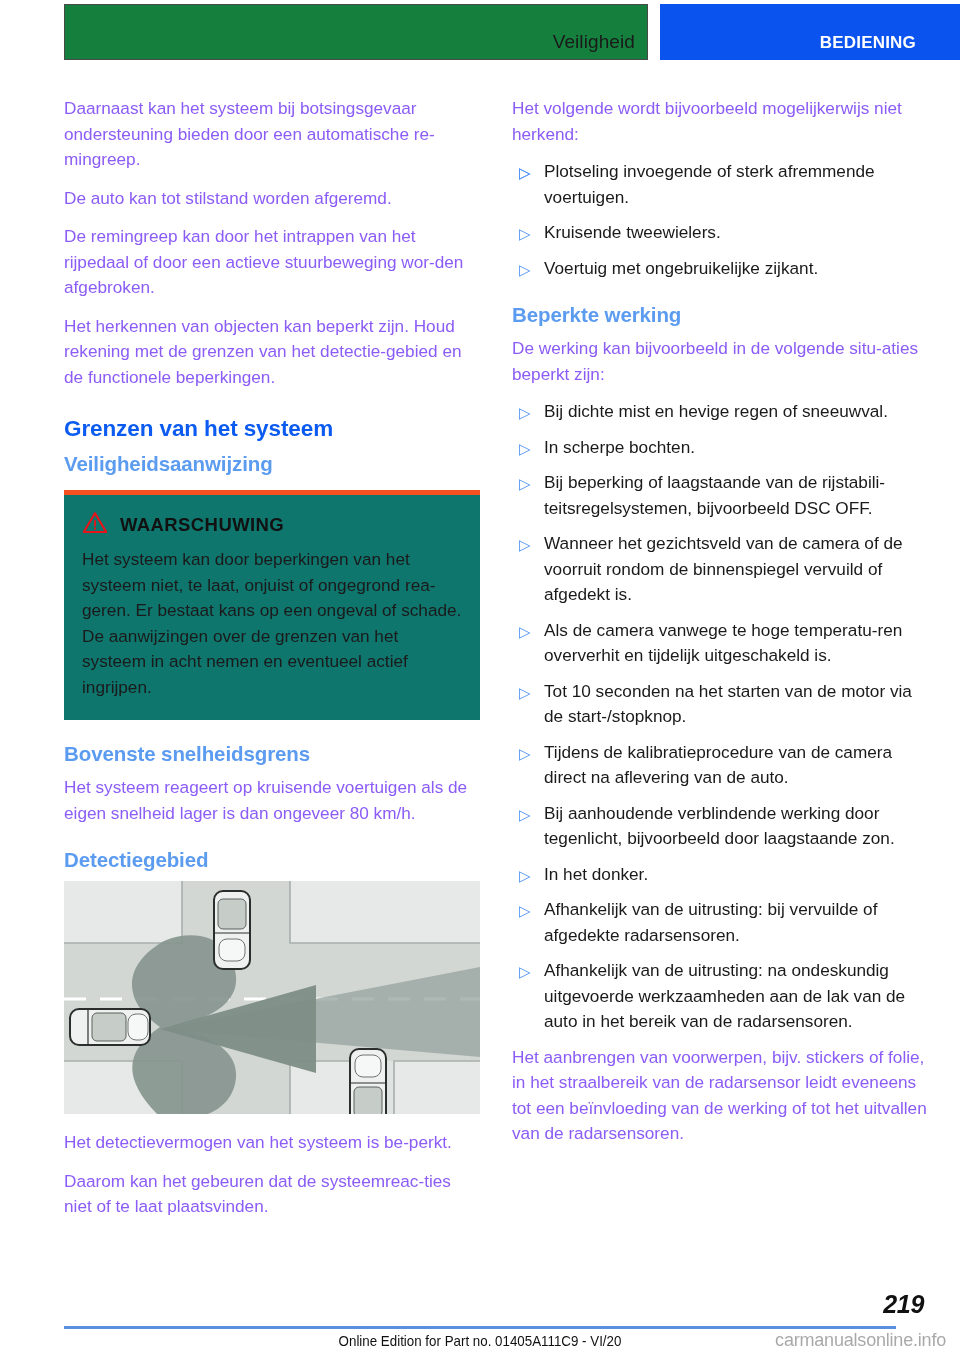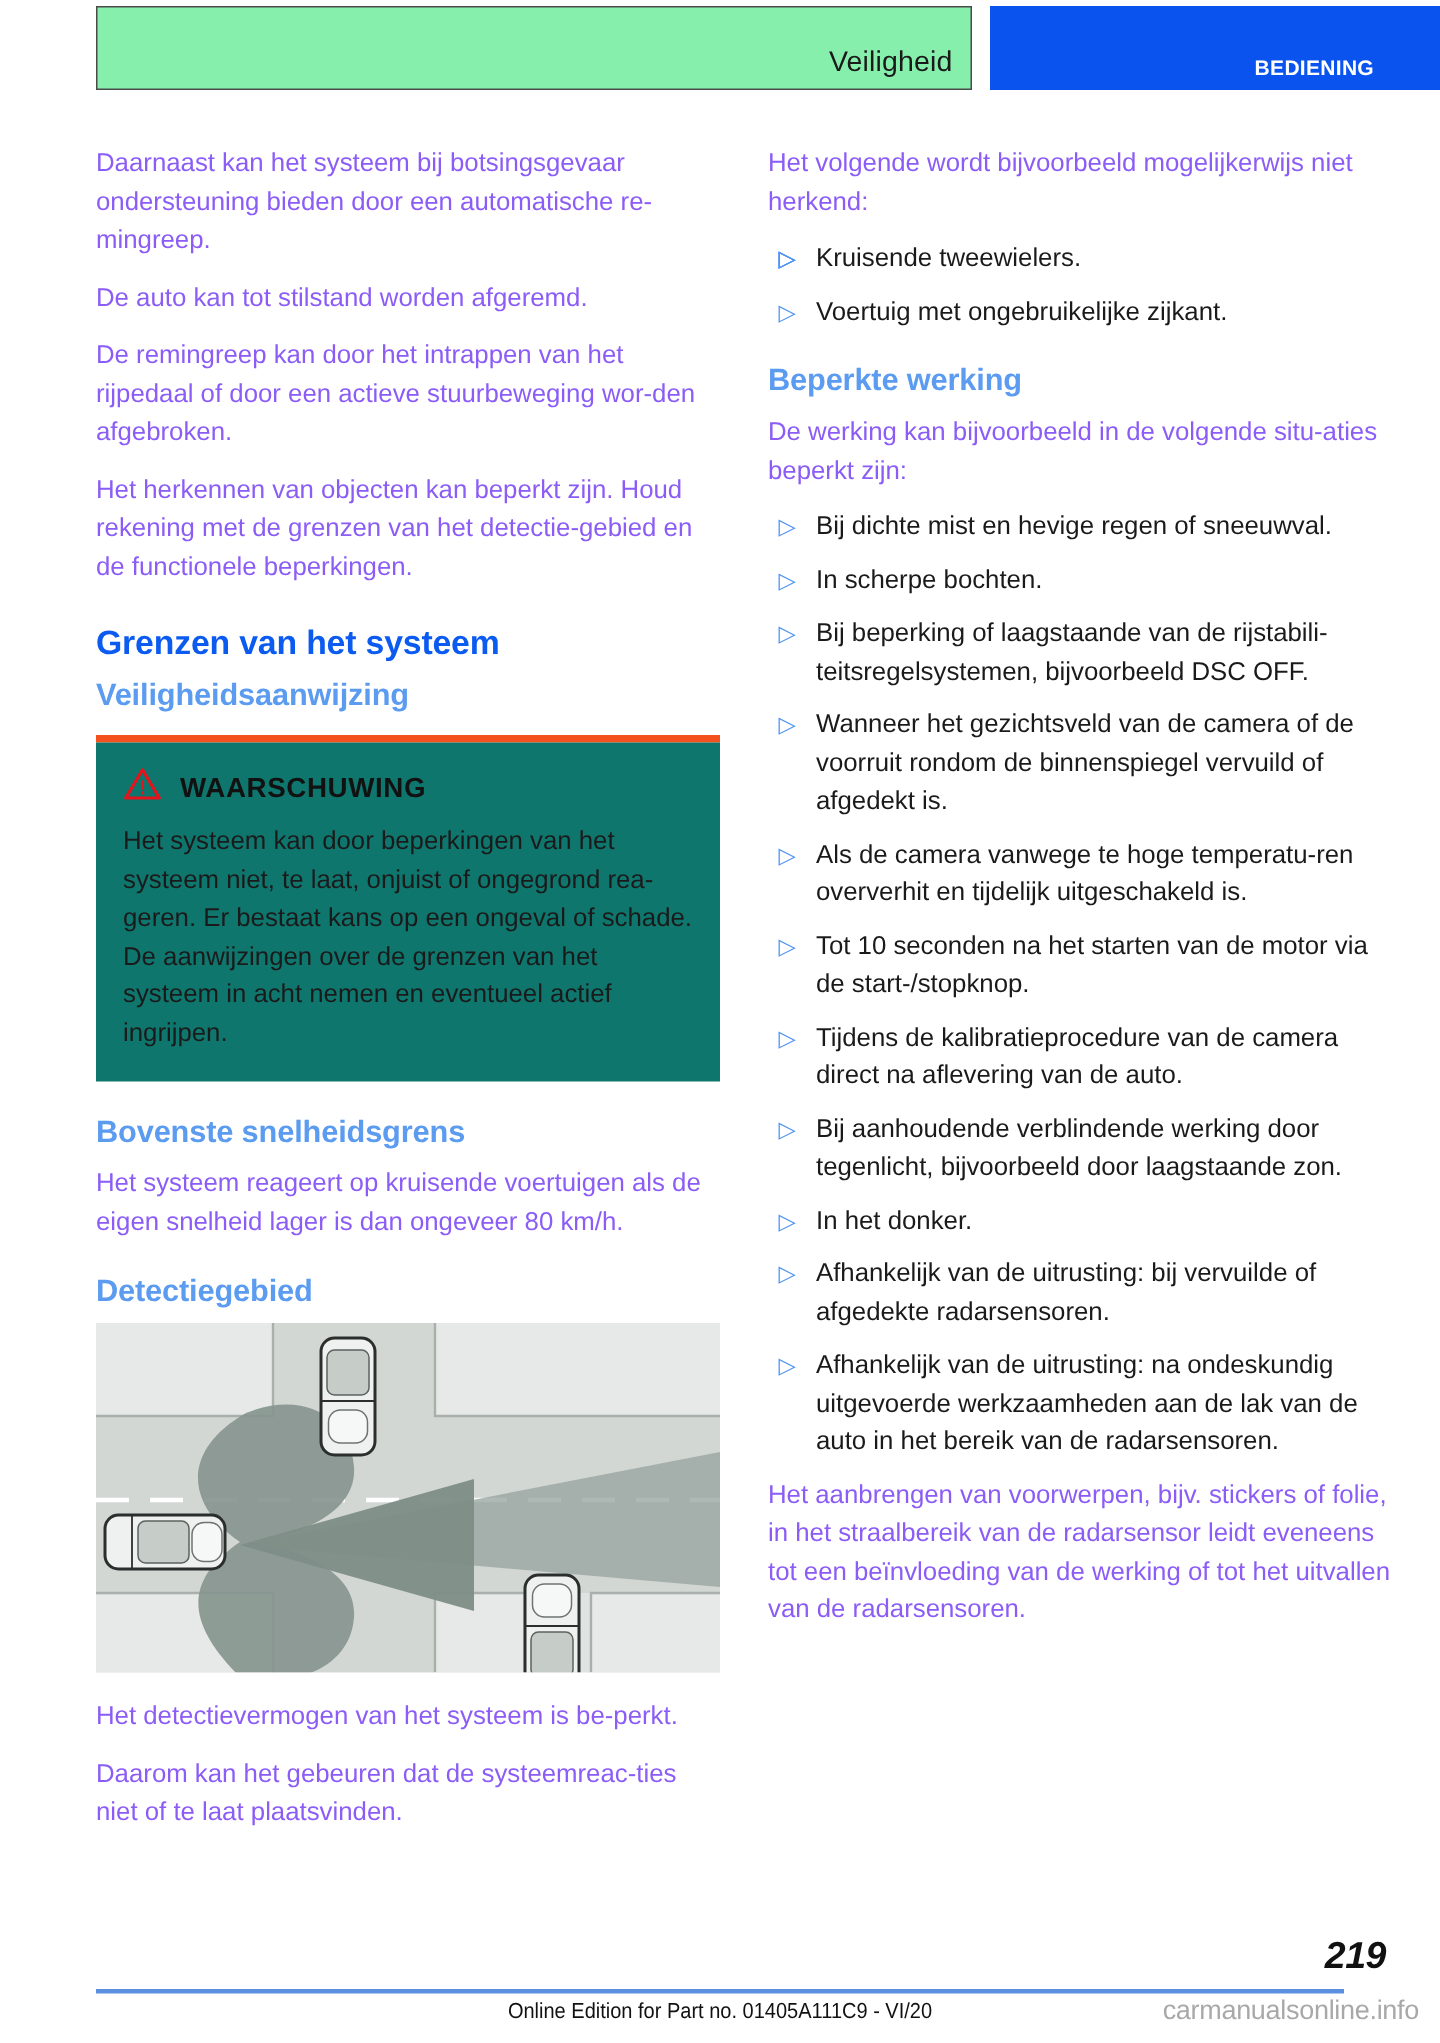--- a/index.html
+++ b/index.html
@@ -24,21 +24,21 @@
     width: 960px;
     height: 68px;
   }
   .header-box {
     position: absolute;
     left: 64px;
     top: 4px;
     width: 584px;
     height: 56px;
     border: 1.5px solid #4a4a4a;
-    background: #86efac;
+    background: #15803d;
     box-sizing: border-box;
   }
   .header-chapter {
     position: absolute;
     right: 12px;
     bottom: 6px;
     font-size: 19px;
     color: #1a1a1a;
     letter-spacing: 0.1px;
   }
@@ -50,21 +50,21 @@
     height: 56px;
     background: #0a53ee;
   }
   .header-tab-label {
     position: absolute;
     left: 0;
     right: 44px;
     bottom: 7px;
     text-align: right;
     color: #ffffff;
-    font-size: 14px;
+    font-size: 17px;
     font-weight: bold;
     letter-spacing: 0.2px;
   }
 
   
   .col {
     position: absolute;
     top: 96px;
     width: 416px;
   }
@@ -311,21 +311,21 @@
   <p class="body">Het detectievermogen van het systeem is be-perkt.</p>
   <p class="body">Daarom kan het gebeuren dat de systeemreac-ties niet of te laat plaatsvinden.</p>
 </div>
 
 <div class="col col-right">
 
   <p class="body tight">Het volgende wordt bijvoorbeeld mogelijkerwijs niet herkend:</p>
 
   <ul class="bullets">
     <li><span class="tri">▷</span></li>
-    <li><span class="tri">▷</span></li>
+    <li><span class="tri">▷</span><span>Plotseling invoegende of sterk afremmende voertuigen.</span></li>
     <li><span class="tri">▷</span><span>Kruisende tweewielers.</span></li>
     <li><span class="tri">▷</span><span>Voertuig met ongebruikelijke zijkant.</span></li>
   </ul>
 
   <h3 class="h-lightblue">Beperkte werking</h3>
   <p class="body tight">De werking kan bijvoorbeeld in de volgende situ-aties beperkt zijn:</p>
 
   <ul class="bullets">
     <li><span class="tri">▷</span><span>Bij dichte mist en hevige regen of sneeuwval.</span></li>
     <li><span class="tri">▷</span><span>In scherpe bochten.</span></li>

